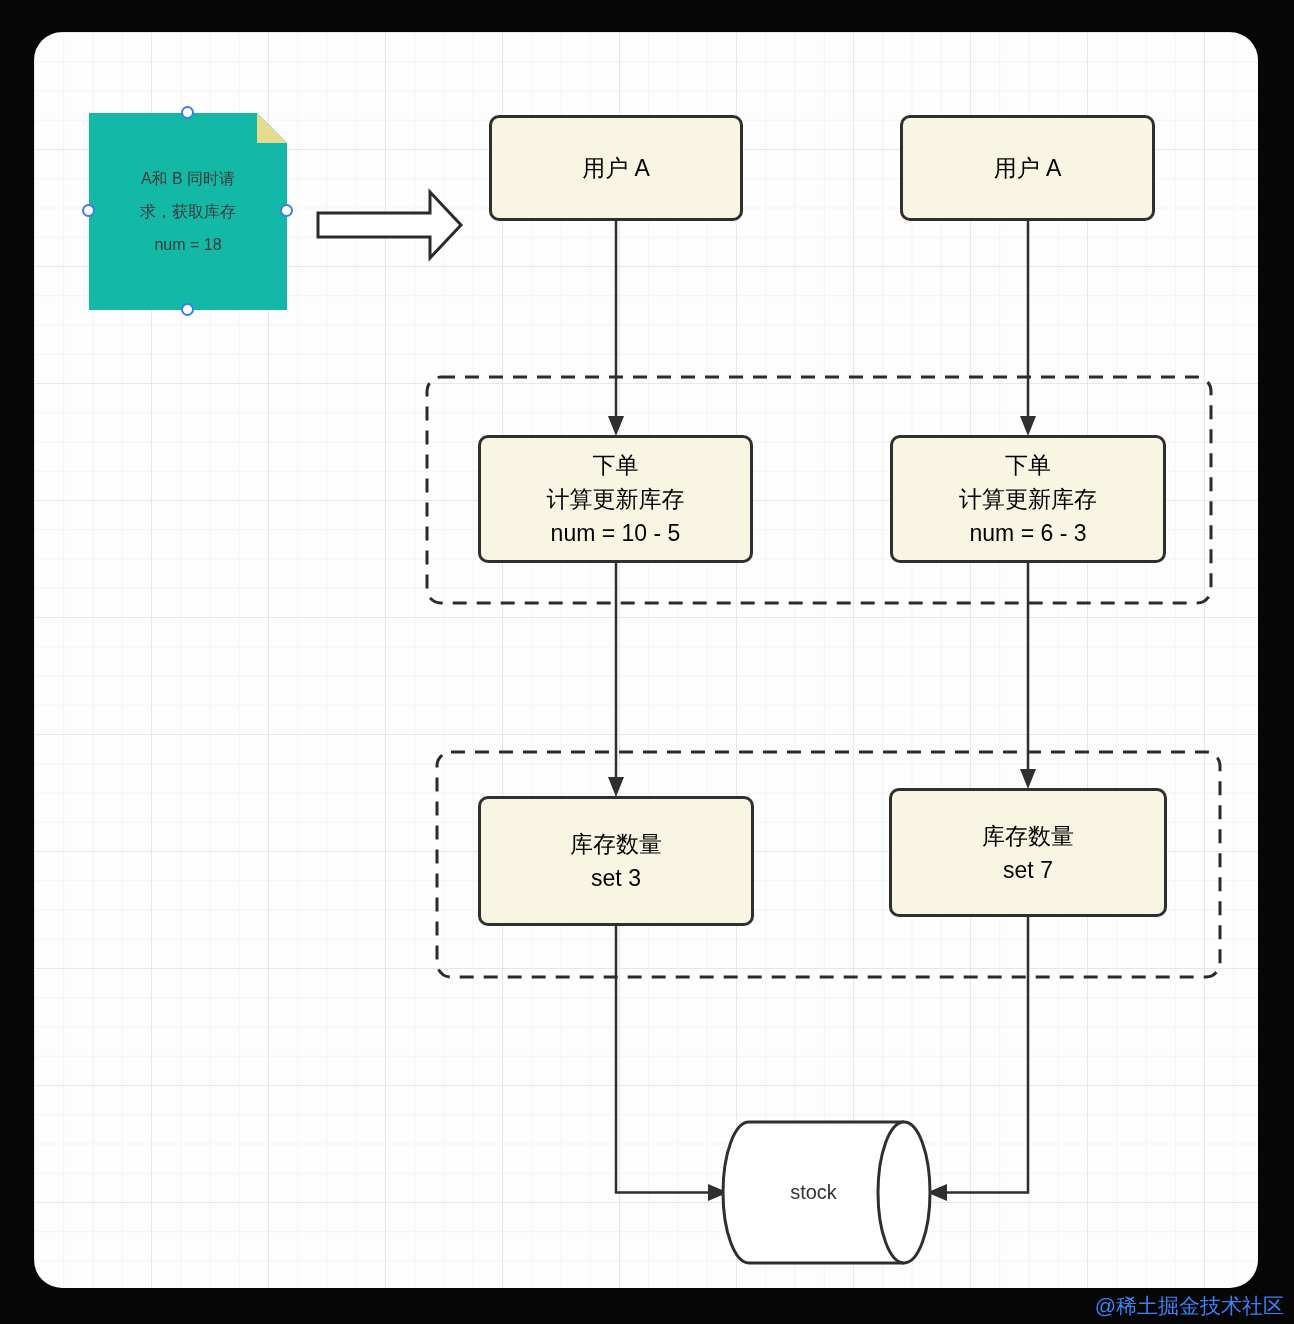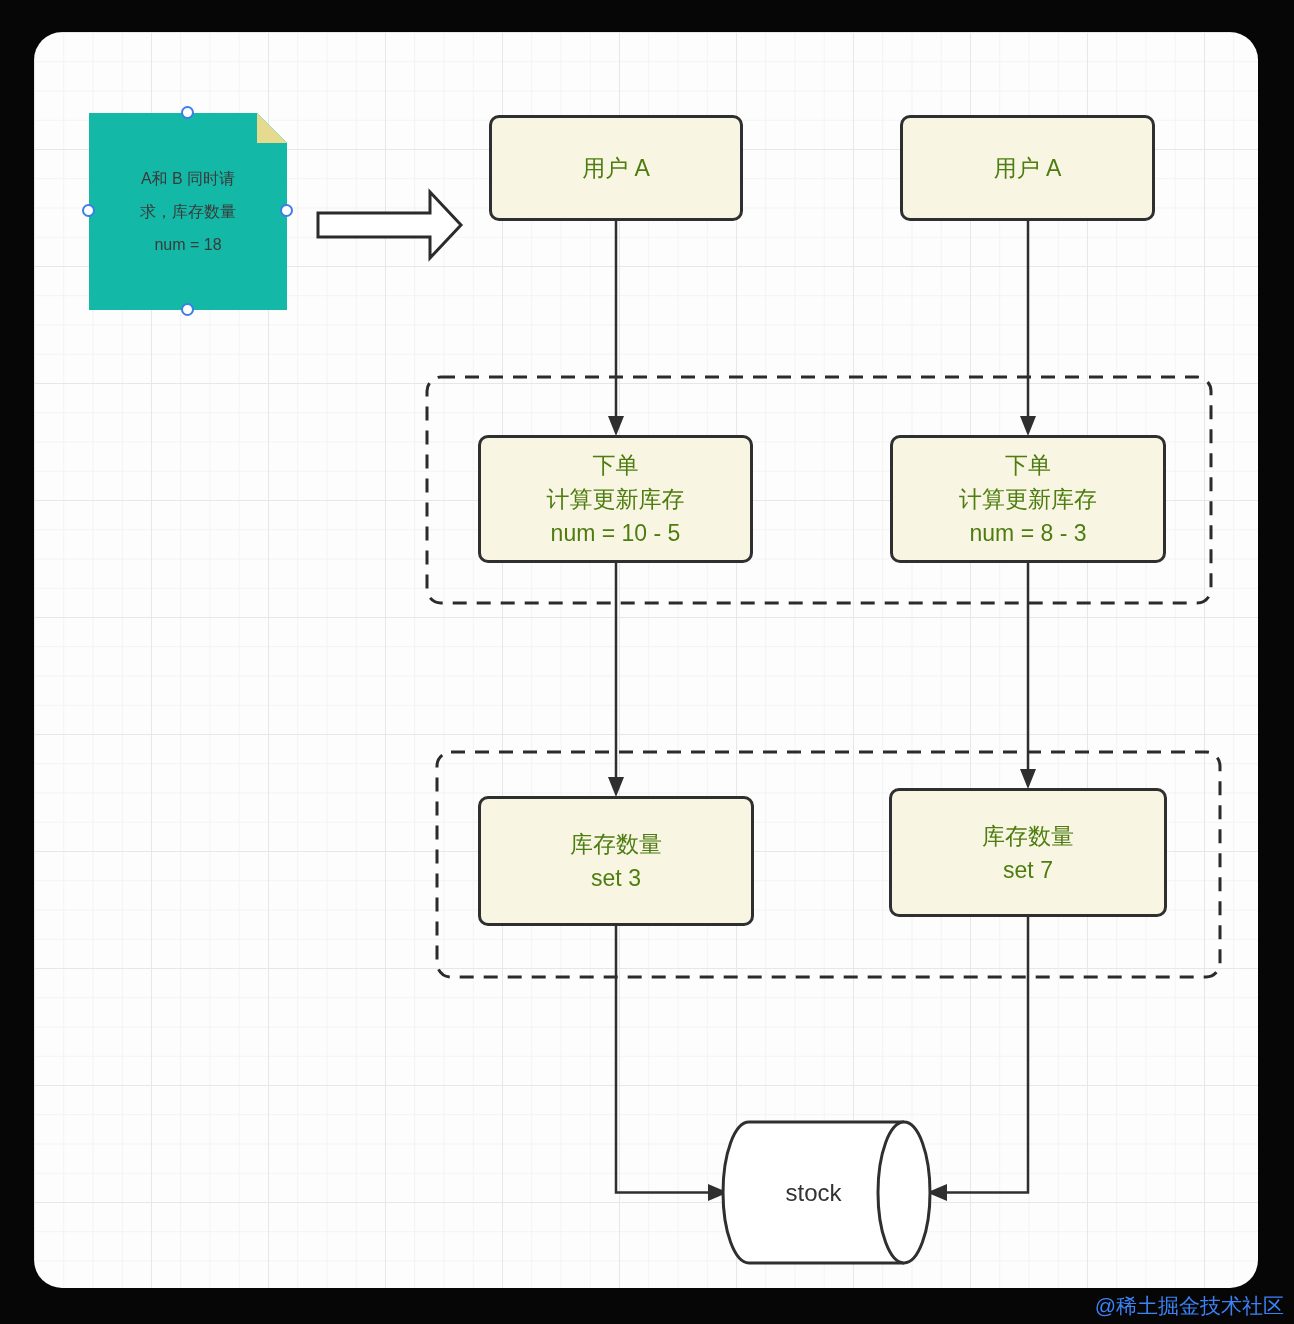--- a/index.html
+++ b/index.html
@@ -23,21 +23,21 @@
     border-radius:28px;
   }
   svg#wires{position:absolute;left:0;top:0;width:1294px;height:1324px;}
   
   .node{
     position:absolute;
     background:#f8f5e3;
     border:3px solid #2f2f2f;
     border-radius:10px;
     display:flex;flex-direction:column;align-items:center;justify-content:center;
-    color:#4d7c0f;font-size:23px;line-height:34px;text-align:center;
+    color:#000000;font-size:23px;line-height:34px;text-align:center;
     box-sizing:border-box;
   }
   .nline{white-space:nowrap;}
   
   #note{
     position:absolute;left:89px;top:113px;width:198px;height:197px;
     background:#14b8a6;
     clip-path:polygon(0 0, calc(100% - 30px) 0, 100% 30px, 100% 100%, 0 100%);
     display:flex;flex-direction:column;align-items:center;justify-content:center;
     color:#3a3a3a;font-size:16px;line-height:33px;text-align:center;
@@ -47,21 +47,21 @@
     background:#e6da8e;
     clip-path:polygon(0 0, 100% 100%, 0 100%);
   }
   .handle{
     position:absolute;width:9px;height:9px;border-radius:50%;
     background:#ffffff;border:2.5px solid #3d7eea;box-sizing:content-box;
   }
   #stock-label{
     position:absolute;left:723px;top:1122px;width:181px;height:141px;
     display:flex;align-items:center;justify-content:center;
-    color:#333;font-size:24px;
+    color:#333;font-size:20px;
   }
   #watermark{
     position:absolute;right:10px;top:1291px;height:30px;
     color:#3b82f6;font-size:21px;line-height:30px;white-space:nowrap;
   }
 </style>
 </head>
 <body>
 
 <div id="stage">
@@ -93,21 +93,21 @@
     <path d="M1028 917 V1192.5 H946" fill="none" stroke="#2f2f2f" stroke-width="2.5"></path>
     <polygon points="947,1184 947,1201 927,1192.5" fill="#2f2f2f"></polygon>
 
     <path d="M 904 1122 L 749 1122 A 26 70.5 0 0 0 749 1263 L 904 1263" fill="#ffffff" stroke="#2f2f2f" stroke-width="3"></path>
     <ellipse cx="904" cy="1192.5" rx="26" ry="70.5" fill="#ffffff" stroke="#2f2f2f" stroke-width="3"></ellipse>
   </svg>
 
   <div id="note">
     <div id="note-fold"></div>
     <div class="nline">A和 B 同时请</div>
-    <div class="nline">求，库存数量</div>
+    <div class="nline">求，获取库存</div>
     <div class="nline">num = 18</div>
   </div>
   <div class="handle" style="left:181px;top:106px;"></div>
   <div class="handle" style="left:82px;top:204px;"></div>
   <div class="handle" style="left:280px;top:204px;"></div>
   <div class="handle" style="left:181px;top:303px;"></div>
 
   <div class="node" style="left:489px;top:115px;width:254px;height:106px;">
     <div class="nline">用户 A</div>
   </div>
@@ -116,21 +116,21 @@
   </div>
 
   <div class="node" style="left:478px;top:435px;width:275px;height:128px;">
     <div class="nline">下单</div>
     <div class="nline">计算更新库存</div>
     <div class="nline">num = 10 - 5</div>
   </div>
   <div class="node" style="left:890px;top:435px;width:276px;height:128px;">
     <div class="nline">下单</div>
     <div class="nline">计算更新库存</div>
-    <div class="nline">num = 8 - 3</div>
+    <div class="nline">num = 6 - 3</div>
   </div>
 
   <div class="node" style="left:478px;top:796px;width:276px;height:130px;">
     <div class="nline">库存数量</div>
     <div class="nline">set 3</div>
   </div>
   <div class="node" style="left:889px;top:788px;width:278px;height:129px;">
     <div class="nline">库存数量</div>
     <div class="nline">set 7</div>
   </div>

